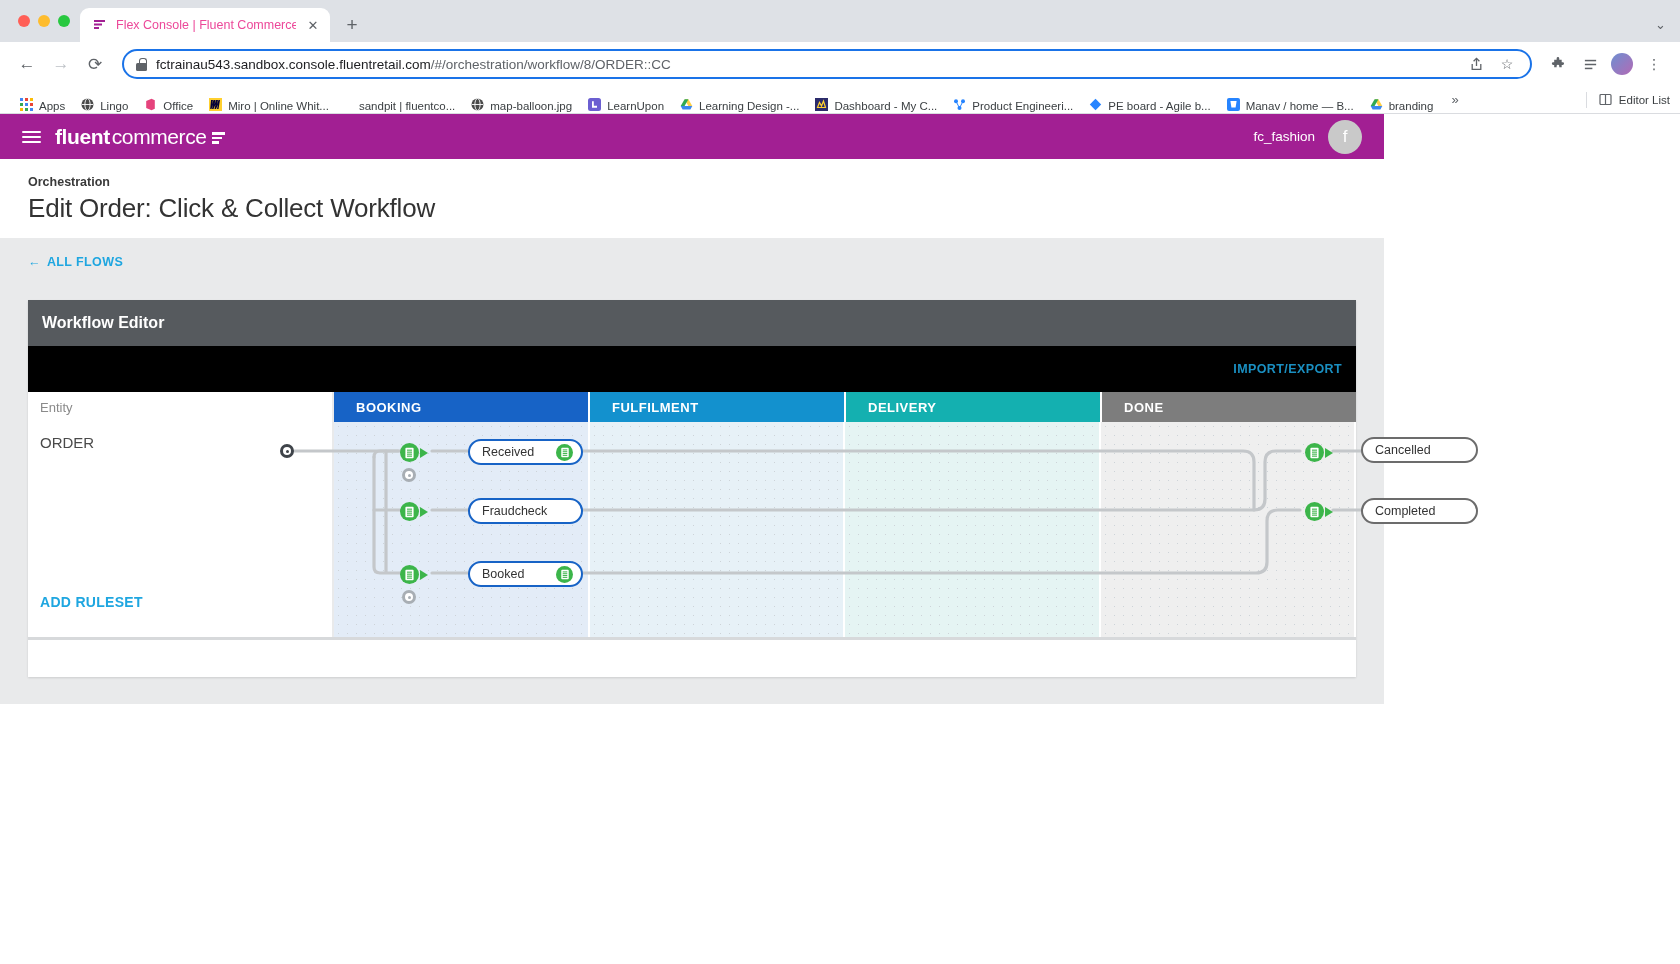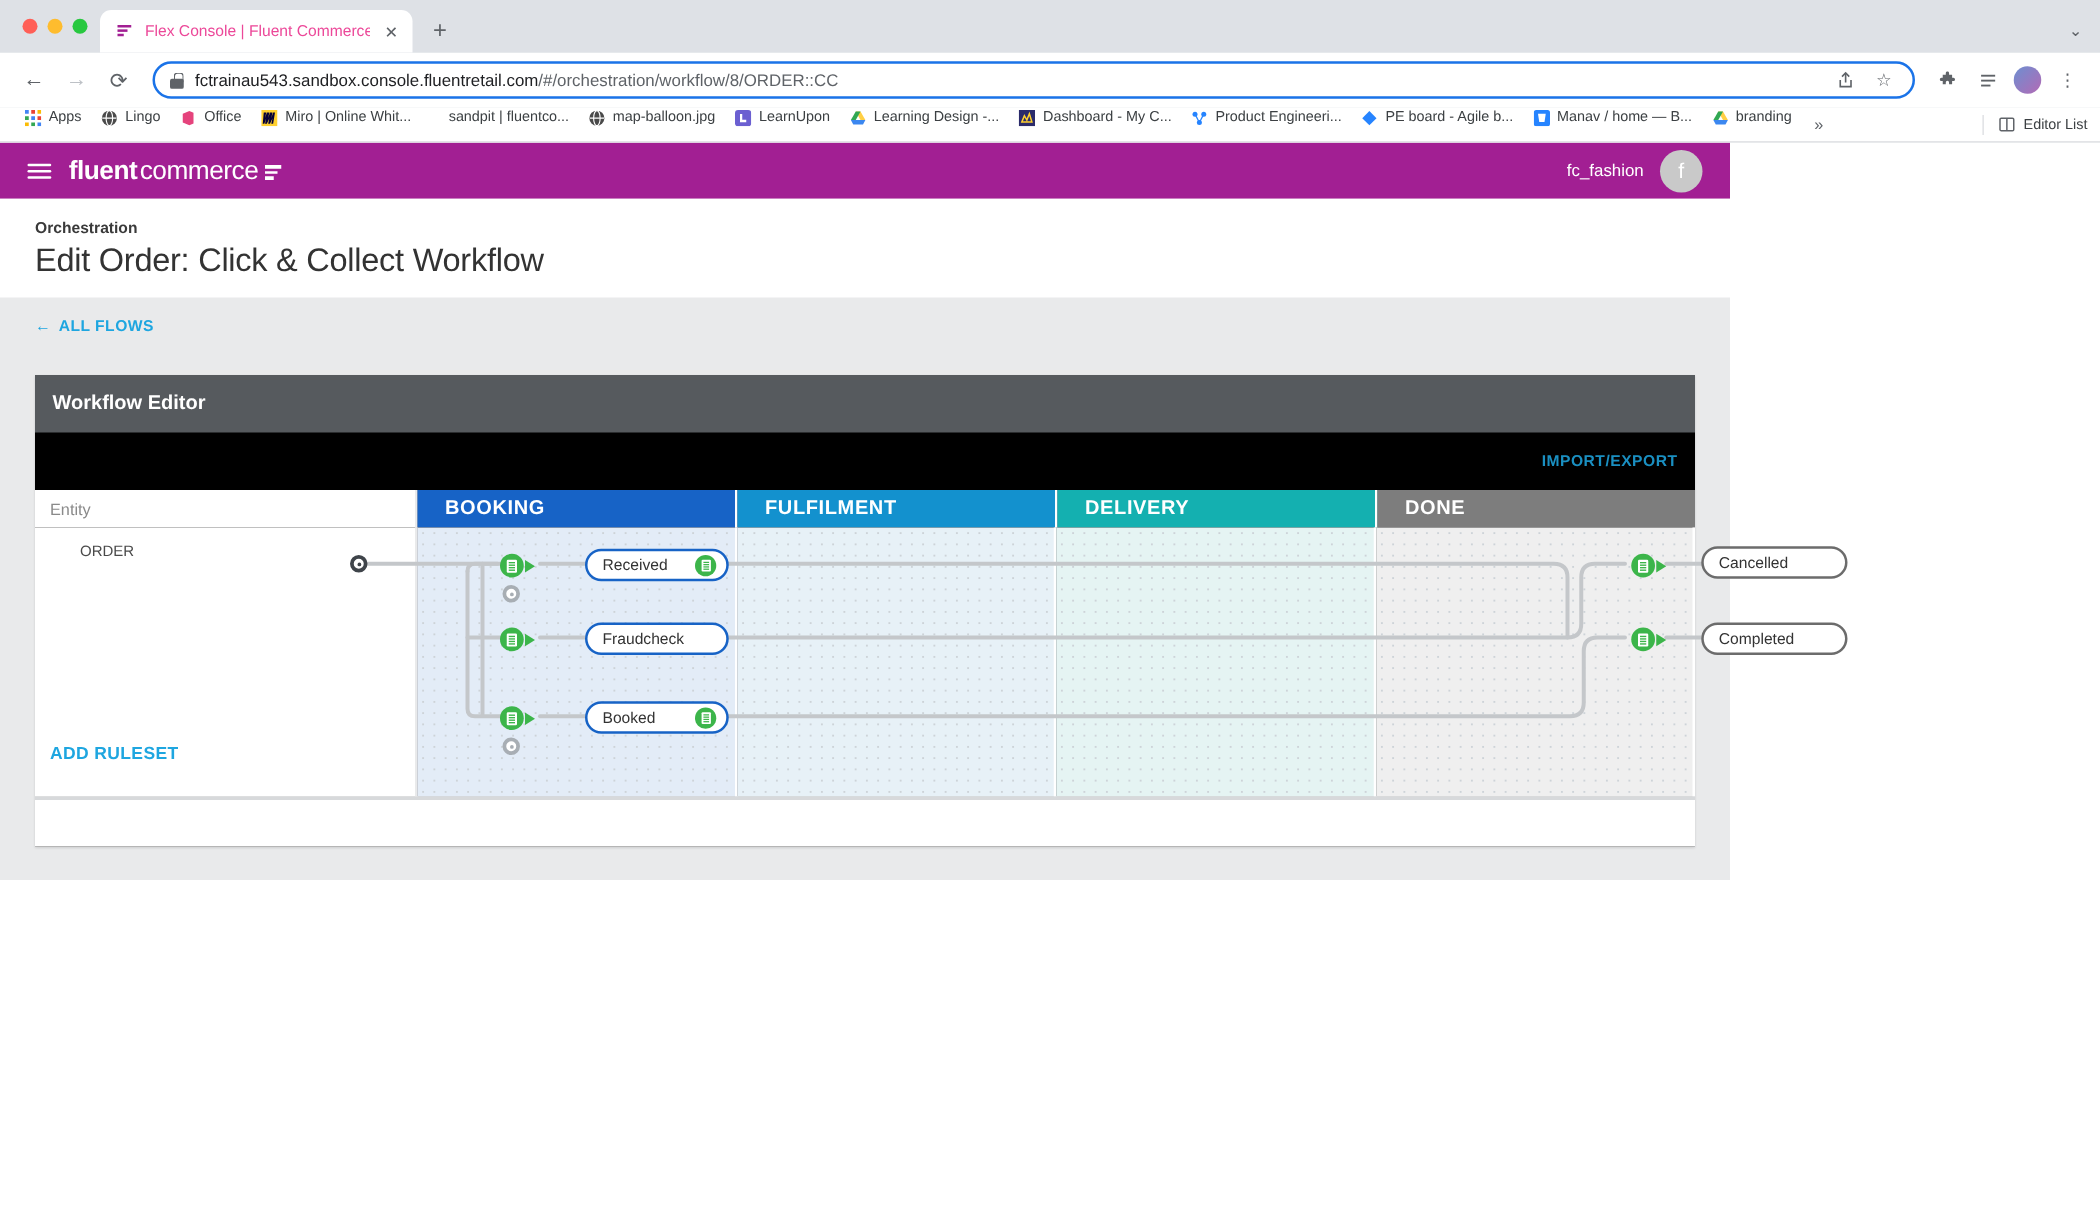--- a/index.html
+++ b/index.html
@@ -92,21 +92,21 @@
     background: linear-gradient(135deg,#6d8fd1,#b36ab5); flex: 0 0 22px;
     margin: 0 3px;
   }
 
   .bookmarks {
     height: 28px; background: #fff; display: flex; align-items: center;
     padding: 0 12px; gap: 0px; border-bottom: 1px solid #dadce0;
     position: relative;
   }
   .bm {
-    display: flex; align-items: flex-start; gap: 5px;
+    display: flex; align-items: flex-end; gap: 5px;
     padding: 0 8px; height: 24px; font-size: 11.5px; color: #3c4043;
     white-space: nowrap; cursor: pointer; border-radius: 4px;
   }
   .bm-ico { width: 14px; height: 14px; flex: 0 0 14px; position: relative; }
   .bm-overflow {
     margin-left: 4px; padding: 0 6px; font-size: 13px;
     color: #5f6368; cursor: pointer;
   }
   .bookmarks-right {
     position: absolute; right: 10px; display: flex;
@@ -178,32 +178,32 @@
   }
 
   .colhead { display: flex; height: 30px; }
   .col-entity {
     width: 306px; flex: 0 0 306px; background: #fff;
     display: flex; align-items: center; padding-left: 12px;
     font-size: 13px; color: #8a8a8a; border-right: 2px solid #e9eaeb;
   }
   .col-stage {
     flex: 1; display: flex; align-items: center; padding-left: 22px;
-    color: #fff; font-size: 16px; font-weight: 700; letter-spacing: 0.5px;
+    color: #fff; font-size: 13px; font-weight: 700; letter-spacing: 0.5px;
     border-right: 2px solid #fff;
   }
   .col-stage:last-child { border-right: none; }
 
   .grid-body { display: flex; height: 215px; position: relative; }
   .entity-col {
     width: 306px; flex: 0 0 306px; background: #fff;
     border-right: 2px solid #e9eaeb; position: relative;
   }
   .entity-name {
-    padding: 12px 0 0 12px; font-size: 12px; color: #4a4a4a; margin-left: 24px;
+    padding: 12px 0 0 12px; font-size: 15px; color: #4a4a4a;
   }
   .add-ruleset {
     position: absolute; bottom: 27px; left: 12px;
     color: #1ea6e0; font-size: 14px; font-weight: 700;
     letter-spacing: 0.3px; cursor: pointer; margin-top: 35px;
   }
   .lane {
     flex: 1; position: relative;
     background-image: radial-gradient(#cdd3d8 0.9px, transparent 0.9px);
     background-size: 9px 9px;

